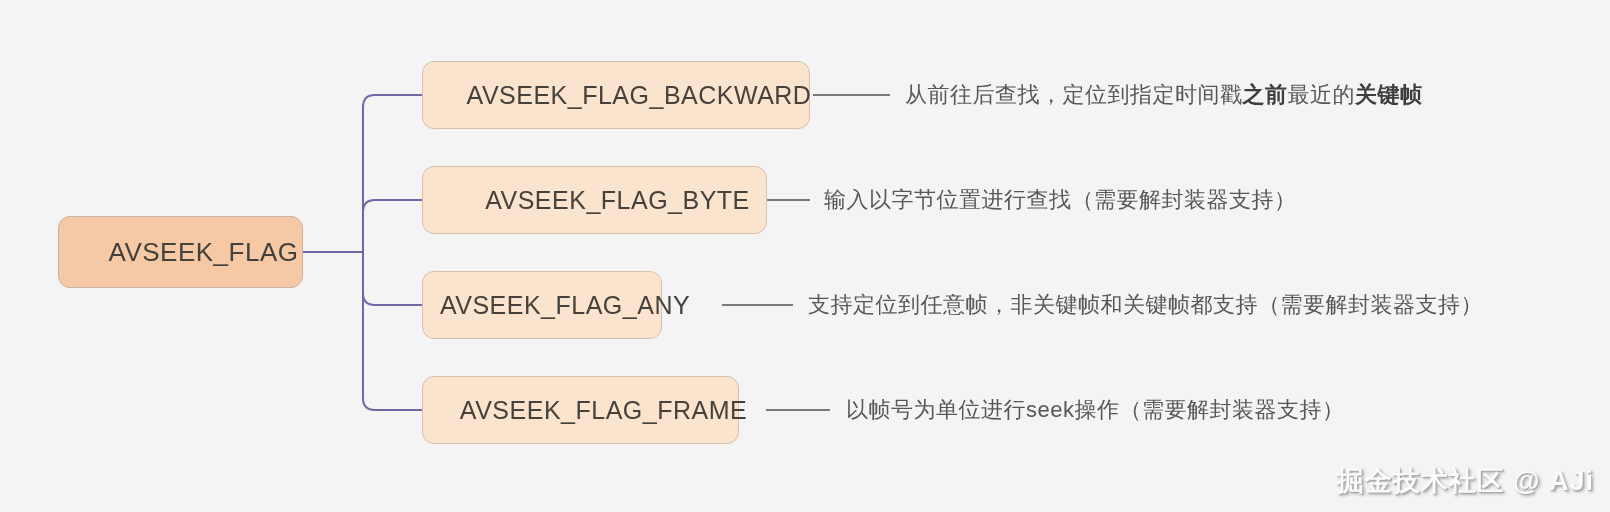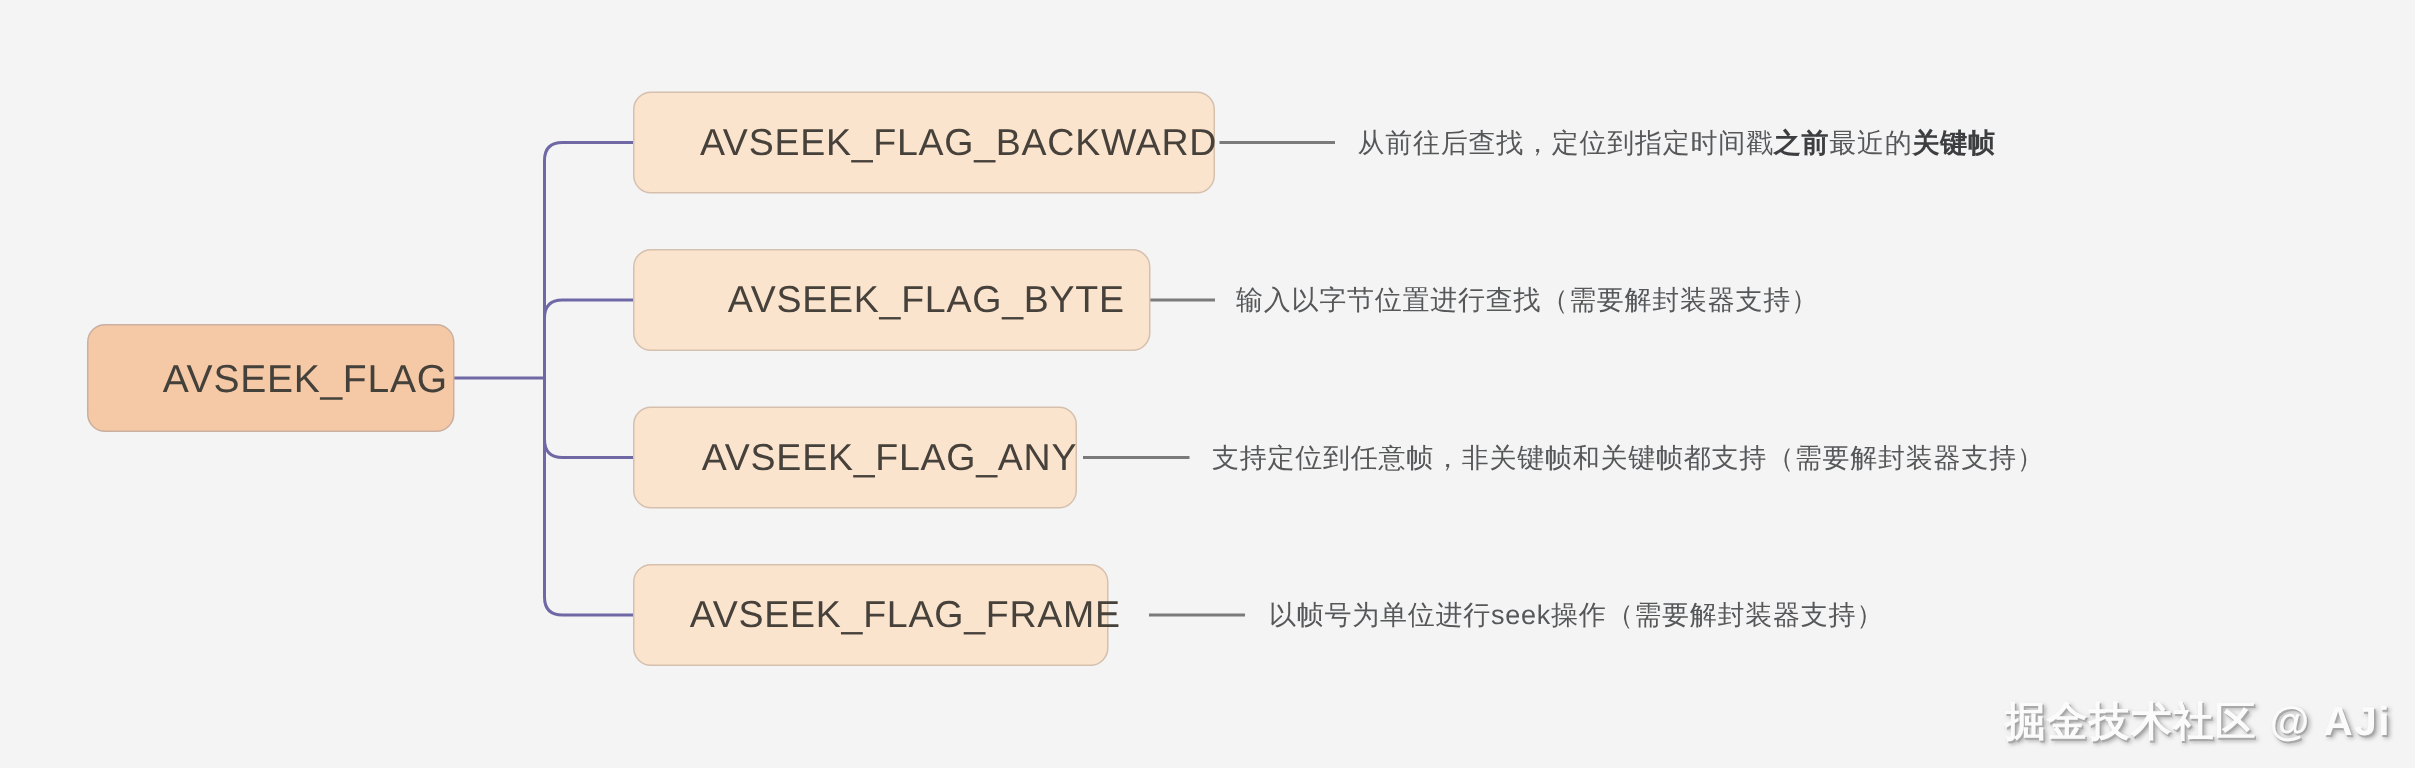--- a/index.html
+++ b/index.html
@@ -35,21 +35,21 @@
   .child-node{
     background:#fbe4cd;
     border:1px solid #d5c0ae;
     height:68px;
     font-size:25px;color:#46413b;
     letter-spacing:0.5px;
   }
   .desc{
     position:absolute;
     transform:translateY(-50%);
-    font-size:18px;color:#565759;
+    font-size:22px;color:#565759;
     white-space:nowrap;
     letter-spacing:0.5px;
   }
   .desc b{color:#3d3e40;font-weight:bold;}
   .watermark{
     position:absolute;
     right:16px;bottom:13px;
     font-size:27px;font-weight:bold;
     color:#fbfbfb;
     letter-spacing:1px;
@@ -77,20 +77,20 @@
     </g>
   </svg>
 
   <div class="node root-node">AVSEEK_FLAG</div>
 
   <div id="children-layer">
       <div class="node child-node" style="top: 61px; left: 422px; width: 388px;">AVSEEK_FLAG_BACKWARD</div>
       <div class="desc" style="left: 905px; top: 95px;"><span>从前往后查找，定位到指定时间戳</span><b>之前</b><span>最近的</span><b>关键帧</b></div>
       <div class="node child-node" style="top: 166px; left: 422px; width: 345px;">AVSEEK_FLAG_BYTE</div>
       <div class="desc" style="left: 824px; top: 200px; text-align: center;"><span>输入以字节位置进行查找（需要解封装器支持）</span></div>
-      <div class="node child-node" style="top: 271px; left: 422px; width: 296px;">AVSEEK_FLAG_ANY</div>
+      <div class="node child-node" style="top: 271px; left: 422px; width: 240px;">AVSEEK_FLAG_ANY</div>
       <div class="desc" style="left: 808px; top: 305px;"><span>支持定位到任意帧，非关键帧和关键帧都支持（需要解封装器支持）</span></div>
       <div class="node child-node" style="top: 376px; left: 422px; width: 317px;">AVSEEK_FLAG_FRAME</div>
       <div class="desc" style="left: 846px; top: 410px;"><span>以帧号为单位进行seek操作（需要解封装器支持）</span></div>
     </div>
 
   <div class="watermark">掘金技术社区 @ AJi</div>
 </div>
 
 </body></html>

